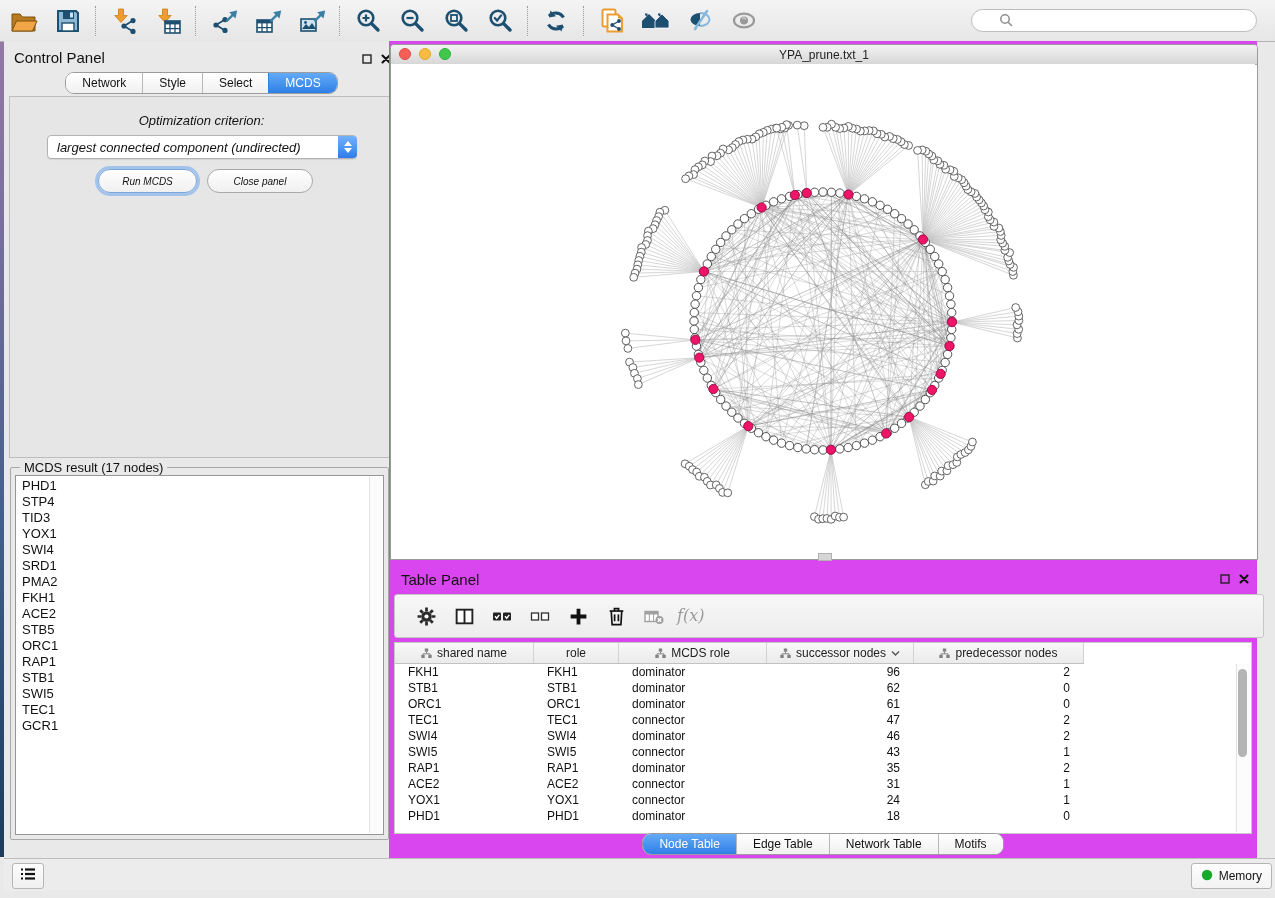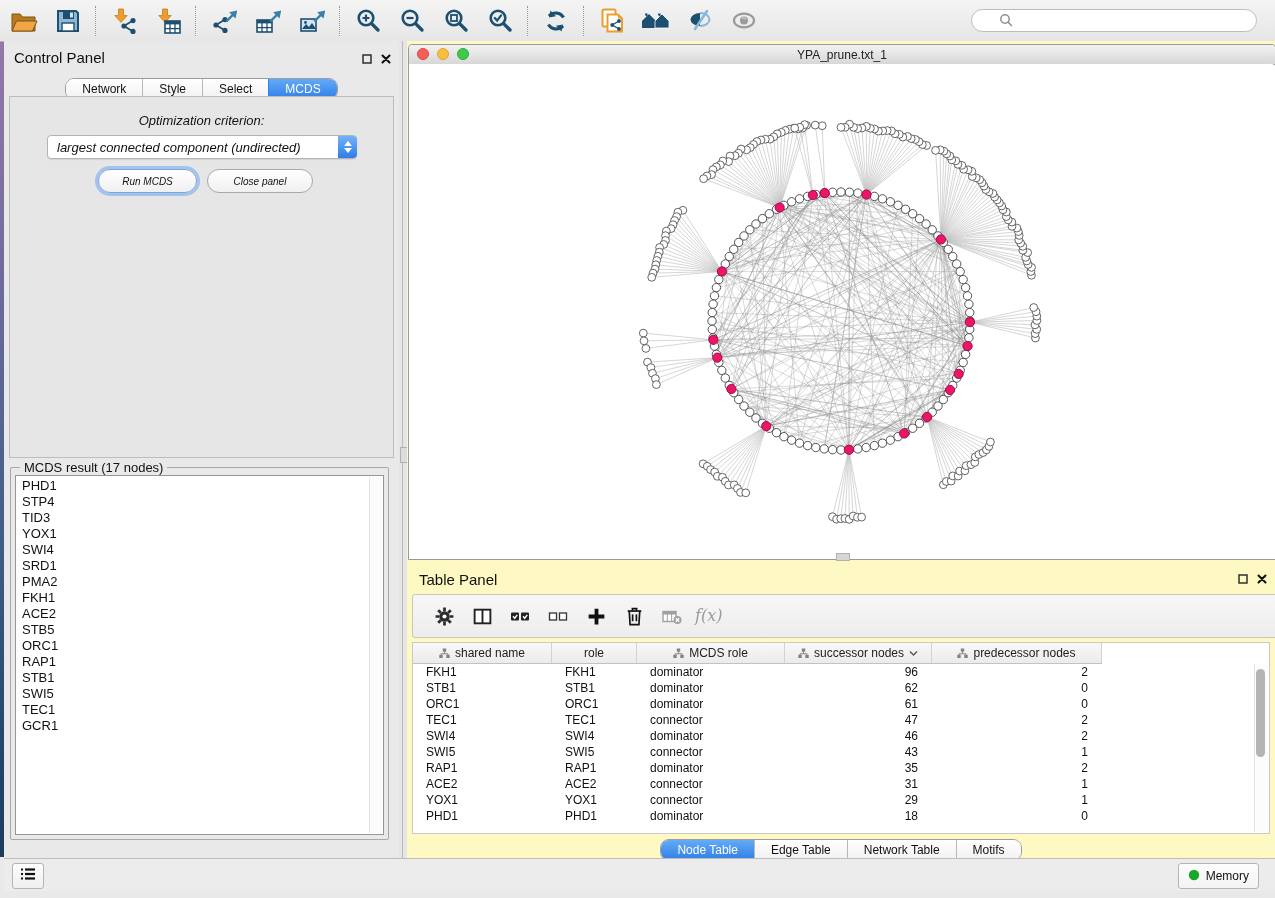--- a/index.html
+++ b/index.html
@@ -22,21 +22,21 @@
   #search-wrap{margin-left:auto;margin-right:18px;display:flex;align-items:center;}
   #search-input{width:252px;height:21px;border:1px solid #bdbdbd;border-radius:12px;
     background:#fff;outline:none;padding:0 8px 0 24px;font-size:12px;color:#333;}
   #search-icon-pos{position:absolute;right:262px;top:13px;pointer-events:none;}
   
   #control-panel{left:4px;top:41px;width:395px;height:817px;background:#e9e9e9;}
   .panel-head{position:absolute;left:0;top:4px;width:100%;height:22px;}
   .panel-title{position:absolute;left:10px;top:4px;font-size:15px;color:#111;}
   .wm-icons{position:absolute;right:8px;top:5px;display:flex;gap:9px;align-items:center;}
   #cp-tabs{position:absolute;left:0;top:31px;width:100%;display:flex;justify-content:center;}
-  .seg{display:flex;border:1px solid #9c9c9c;border-radius:9px;overflow:hidden;background:#fff;height:20px;margin-top:6px;}
+  .seg{display:flex;border:1px solid #9c9c9c;border-radius:9px;overflow:hidden;background:#fff;height:20px;}
   .seg .seg-tab{font-size:12px;color:#111;background:linear-gradient(#ffffff,#f1f1f1);
     padding:0 16px;display:flex;align-items:center;border-left:1px solid #b8b8b8;cursor:default;}
   .seg .seg-tab:first-child{border-left:none;}
   .seg .seg-tab.sel{background:linear-gradient(#64aaf7,#2e7fe6);color:#fff;border-left-color:#2e7fe6;}
   #cp-content{position:absolute;left:5px;top:55px;width:383px;height:360px;
     background:#e6e6e6;border:1px solid #bdbdbd;font-style:italic;}
   #opt-label{position:absolute;left:0;top:16px;width:100%;text-align:center;font-size:13px;color:#111;}
   #criterion-select{position:absolute;left:37px;top:38px;width:308px;height:22px;background:#fff;
     border:1px solid #b3b3b3;border-radius:4px;display:flex;align-items:center;box-shadow:0 1px 1px rgba(0,0,0,.08);}
   #criterion-select .val{flex:1;font-size:13px;color:#111;padding-left:9px;white-space:nowrap;}
@@ -55,21 +55,21 @@
   #result-list{position:absolute;left:4px;top:7px;right:4px;bottom:4px;background:#fff;
     border:1px solid #969696;overflow:hidden;}
   #result-items{position:absolute;left:0;top:2px;right:13px;bottom:0;}
   .result-item{font-size:13px;color:#111;line-height:16px;padding-left:6px;}
   #result-scroll{position:absolute;right:1px;top:1px;bottom:1px;width:12px;background:#fbfbfb;border-left:1px solid #e4e4e4;}
   
   #v-divider{left:399px;top:41px;width:8px;height:817px;background:#e5e5e5;}
   #v-divider .line{position:absolute;left:3px;top:0;width:1px;height:100%;background:#b9b9b9;}
   #v-handle{position:absolute;left:1px;top:406px;width:6px;height:14px;background:#dcdcdc;border:1px solid #b0b0b0;}
   
-  #right-pane{left:407px;top:41px;width:868px;height:817px;background:#fef9c3;}
+  #right-pane{left:389px;top:41px;width:868px;height:817px;background:#d946ef;}
   #network-window{position:absolute;left:1px;top:3px;width:866px;height:514px;
     border:1px solid #9a9a9a;border-radius:4px 4px 0 0;background:#fff;}
   #net-titlebar{position:absolute;left:0;top:0;width:100%;height:19px;
     background:linear-gradient(#f2f2f2,#d7d7d7);border-bottom:1px solid #ababab;border-radius:4px 4px 0 0;}
   .tl{width:12px;height:12px;border-radius:50%;display:inline-block;}
   #traffic{position:absolute;left:8px;top:3px;display:flex;gap:8px;}
   #net-title{position:absolute;left:0;top:3px;width:100%;text-align:center;font-size:12px;color:#222;}
   #net-canvas{position:absolute;left:0;top:19px;width:864px;height:494px;background:#fff;}
   #h-handle{position:absolute;left:427px;top:508px;width:12px;height:6px;background:#d6d6d6;border:1px solid #b2b2b2;}
   
@@ -88,21 +88,21 @@
   .tr{display:flex;height:16px;align-items:center;}
   .td{font-size:12px;color:#111;box-sizing:border-box;white-space:nowrap;}
   .td.num{text-align:right;}
   #table-scroll{position:absolute;right:1px;top:21px;width:13px;bottom:1px;background:#fcfcfc;border-left:1px solid #e2e2e2;}
   #table-thumb{position:absolute;left:1px;top:5px;width:9px;height:88px;background:#b4b4b4;border-radius:5px;}
   #tp-tabs{position:absolute;left:0;top:792px;width:100%;display:flex;justify-content:center;}
   
   #status-bar{left:4px;top:858px;width:1271px;height:32px;background:#ececec;border-top:1px solid #bdbdbd;}
   #menu-btn{position:absolute;left:8px;top:4px;width:30px;height:24px;background:linear-gradient(#fdfdfd,#f0f0f0);
     border:1px solid #b5b5b5;border-radius:3px;display:flex;align-items:center;justify-content:center;}
-  #memory-btn{position:absolute;right:16px;top:4px;height:24px;padding:0 9px;background:linear-gradient(#fdfdfd,#f3f3f3);
+  #memory-btn{position:absolute;right:3px;top:4px;height:24px;padding:0 9px;background:linear-gradient(#fdfdfd,#f3f3f3);
     border:1px solid #b5b5b5;border-radius:3px;display:flex;align-items:center;gap:6px;font-size:12px;color:#111;margin-left:24px;}
 </style>
 </head>
 <body>
 
 <div class="abs" id="desktop-left"></div>
 <div class="abs" id="desktop-bottom"></div>
 
 <div class="abs" id="toolbar">
   <div id="toolbar-icons">
@@ -1239,21 +1239,21 @@
           <div class="td" style="width: 139px; padding: 0px 0px 0px 13px; box-sizing: border-box;">ACE2</div>
           <div class="td" style="width: 85px; padding: 0px 0px 0px 13px; box-sizing: border-box;">ACE2</div>
           <div class="td" style="width: 148px; padding: 0px 0px 0px 13px; box-sizing: border-box;">connector</div>
           <div class="td num" style="width: 147px; padding: 0px 14px 0px 0px; box-sizing: border-box;">31</div>
           <div class="td num" style="width: 170px; padding: 0px 14px 0px 0px; box-sizing: border-box;">1</div>
         </div>
         <div class="tr">
           <div class="td" style="width: 139px; padding: 0px 0px 0px 13px; box-sizing: border-box;">YOX1</div>
           <div class="td" style="width: 85px; padding: 0px 0px 0px 13px; box-sizing: border-box;">YOX1</div>
           <div class="td" style="width: 148px; padding: 0px 0px 0px 13px; box-sizing: border-box;">connector</div>
-          <div class="td num" style="width: 147px; padding: 0px 14px 0px 0px; box-sizing: border-box;">29</div>
+          <div class="td num" style="width: 147px; padding: 0px 14px 0px 0px; box-sizing: border-box;">24</div>
           <div class="td num" style="width: 170px; padding: 0px 14px 0px 0px; box-sizing: border-box;">1</div>
         </div>
         <div class="tr">
           <div class="td" style="width: 139px; padding: 0px 0px 0px 13px; box-sizing: border-box;">PHD1</div>
           <div class="td" style="width: 85px; padding: 0px 0px 0px 13px; box-sizing: border-box;">PHD1</div>
           <div class="td" style="width: 148px; padding: 0px 0px 0px 13px; box-sizing: border-box;">dominator</div>
           <div class="td num" style="width: 147px; padding: 0px 14px 0px 0px; box-sizing: border-box;">18</div>
           <div class="td num" style="width: 170px; padding: 0px 14px 0px 0px; box-sizing: border-box;">0</div>
         </div>
       </div>

